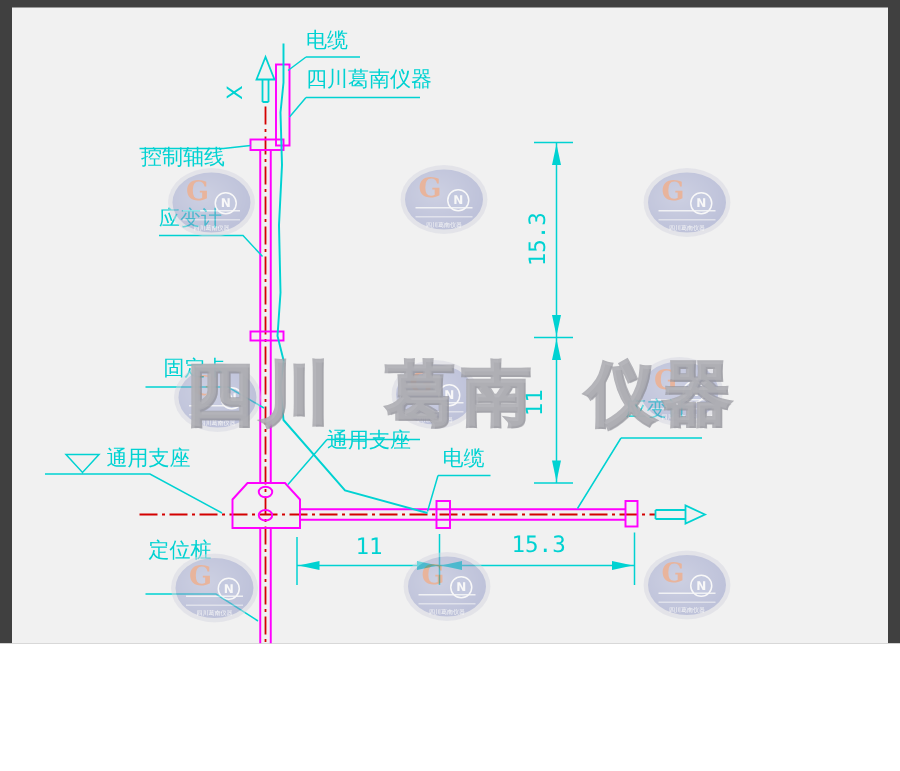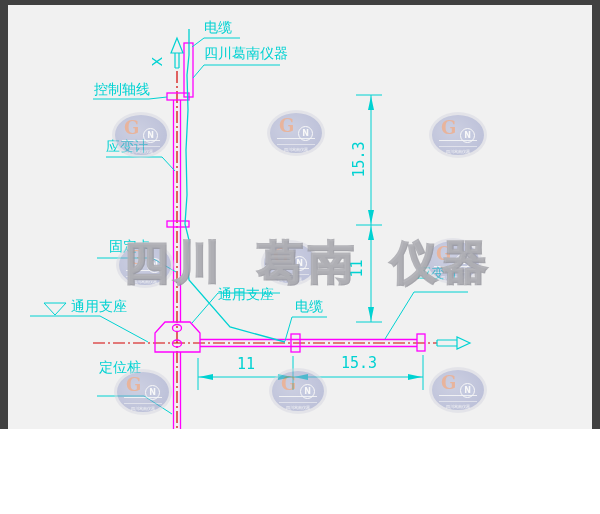--- a/index.html
+++ b/index.html
@@ -96,21 +96,21 @@
     <g stroke="#00d2d2" stroke-width="1.2" fill="none">
       <path d="M175,68 V53 M179,68 V53 M175,68 H179"></path>
       <polygon points="177,38 171,53 183,53"></polygon>
       <path d="M437,340 H457 M437,346 H457 M437,340 V346"></path>
       <polygon points="470,343 457,337 457,349"></polygon>
     </g>
   </svg>
 
   <div class="lbl" style="left:204px;top:20px">电缆</div>
   <div class="lbl" style="left:204px;top:46px">四川葛南仪器</div>
-  <div class="lbl" style="left:94px;top:82px">控制轴线</div>
+  <div class="lbl" style="left:94px;top:98px">控制轴线</div>
   <div class="lbl" style="left:106px;top:139px">应变计</div>
   <div class="lbl" style="left:109px;top:239px">固定卡</div>
   <div class="lbl" style="left:218px;top:287px">通用支座</div>
   <div class="lbl" style="left:71px;top:299px">通用支座</div>
   <div class="lbl" style="left:99px;top:360px">定位桩</div>
   <div class="lbl" style="left:417px;top:266px">应变计</div>
   <div class="lbl" style="left:295px;top:299px">电缆</div>
   <div class="lbl rot" style="left:150px;top:54px;width:16px;text-align:center">X</div>
 
   <div class="dim rot" style="left:339px;top:152px;width:40px;text-align:center">15.3</div>

